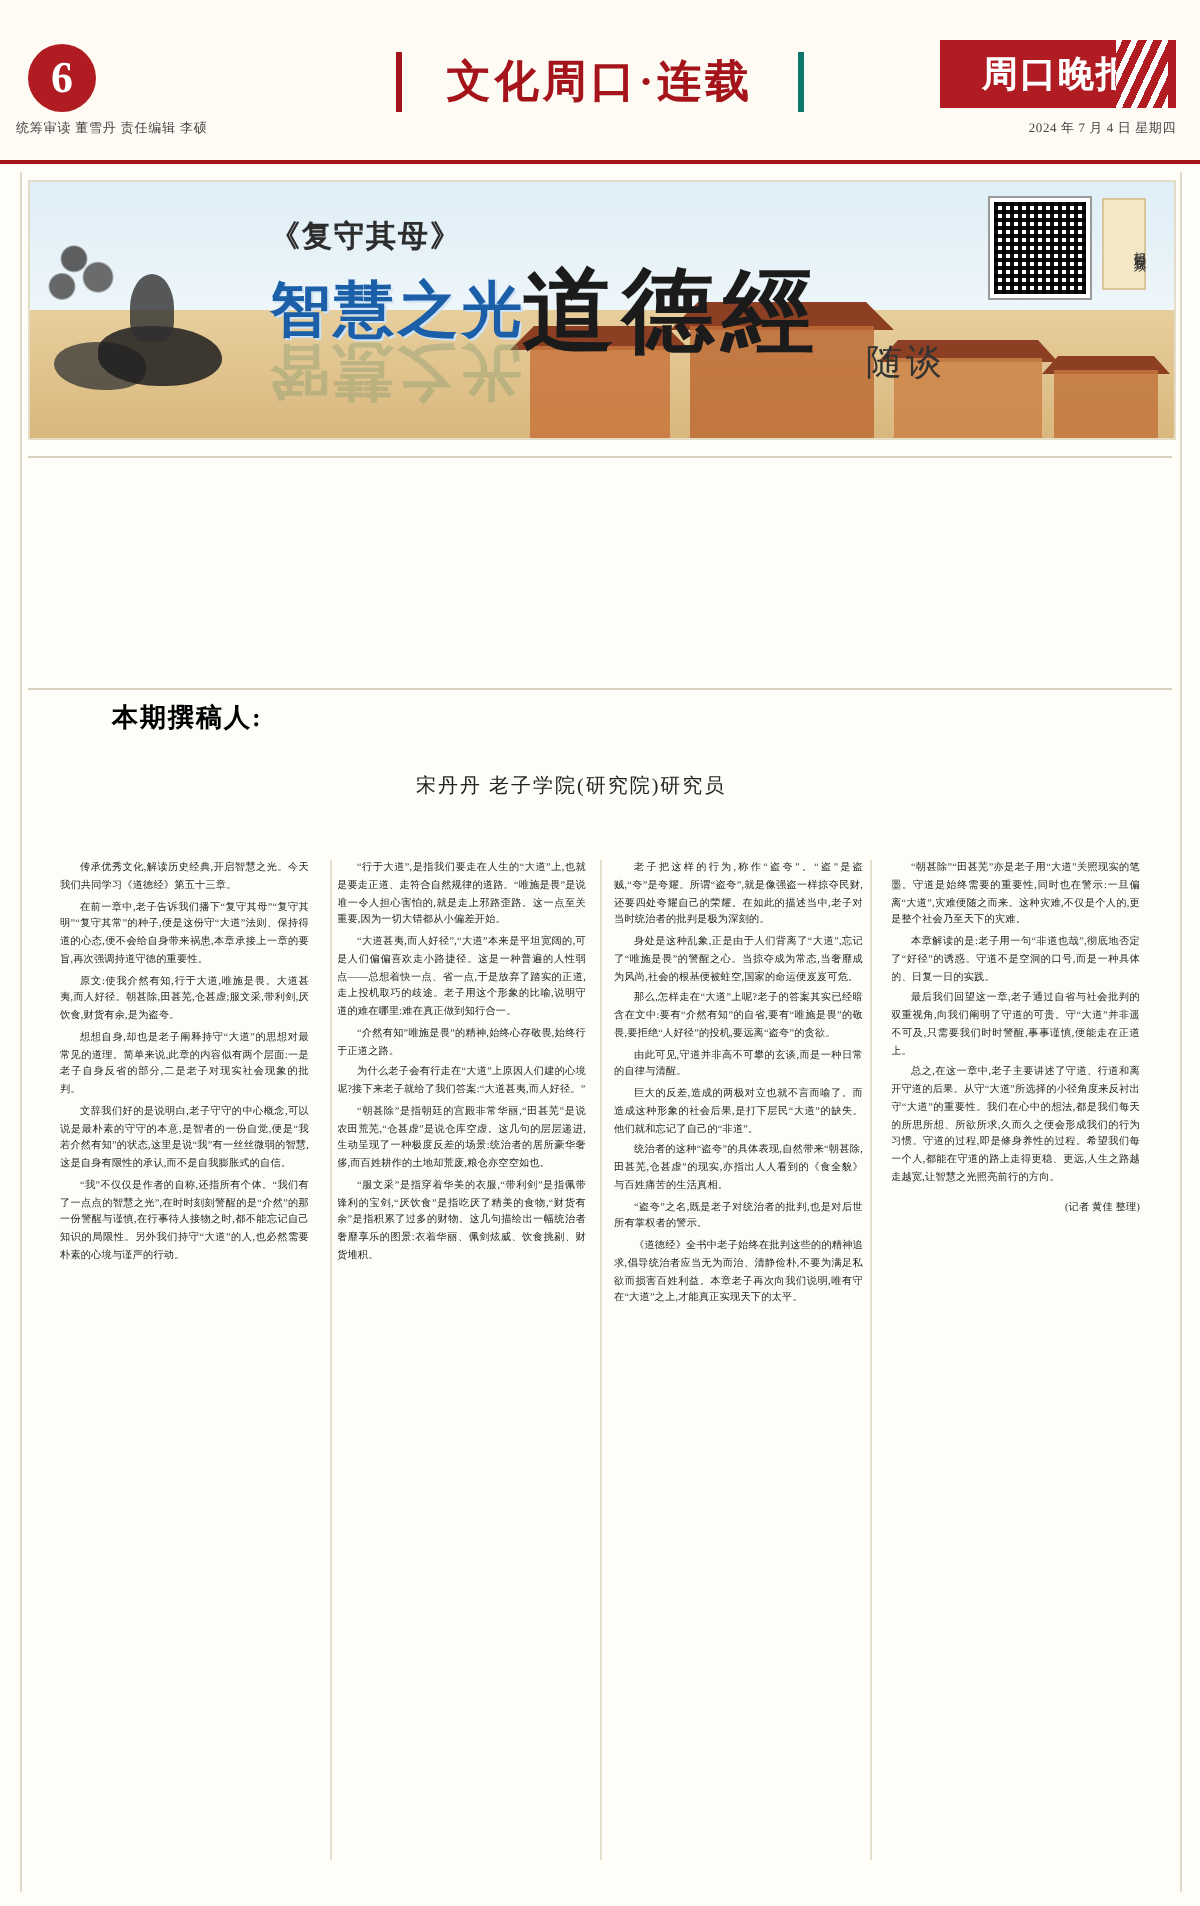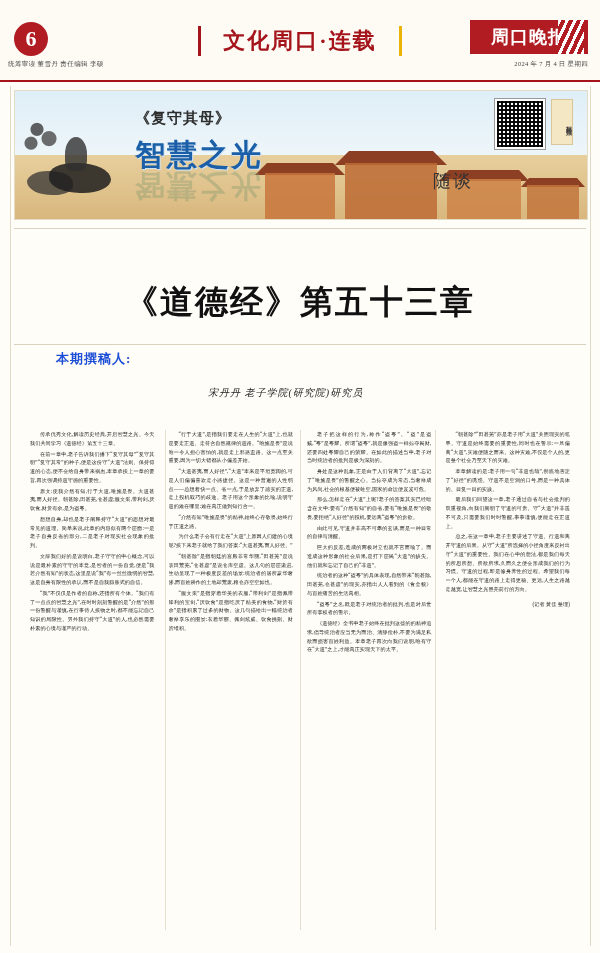--- a/index.html
+++ b/index.html
@@ -53,21 +53,21 @@
     left: 0; right: 0; top: 26px;
     text-align: center;
   }
   .section-title {
     display: inline-block;
     font-size: 22px;
     font-weight: bold;
     color: #a5141b;
     letter-spacing: 2px;
     border-left: 3px solid #a5141b;
-    border-right: 3px solid #eab308;
+    border-right: 3px solid #0f766e;
     padding: 0 22px;
     font-family: "Liberation Serif", serif;
   }
   .nameplate {
     position: absolute;
     right: 12px; top: 20px;
     width: 118px; height: 34px;
     background: #b01c22;
     color: #fff;
     font-size: 18px;
@@ -260,30 +260,29 @@
     color: #111;
     letter-spacing: 2px;
     font-family: "Liberation Serif", serif;
   }
 
   .byline-label {
     position: absolute;
     left: 56px; top: 350px;
     font-size: 13px;
     font-weight: bold;
-    color: #1d4ed8;
+    color: #000000;
     letter-spacing: 1px;
   }
   .byline-author {
     position: absolute;
     left: 208px; top: 386px;
     font-size: 10px;
     color: #222;
     letter-spacing: 1px;
-    font-style: italic;
   }
 
   .columns {
     position: absolute;
     left: 30px; top: 430px;
     width: 540px; height: 500px;
     display: flex;
     gap: 14px;
   }
   .col {
@@ -361,29 +360,29 @@
     <div class="banner-art">
       <div class="tree"></div>
       <div class="ox2"></div>
       <div class="ox"></div>
       <div class="sage"></div>
     </div>
 
     <div class="banner-ghost">智慧之光</div>
     <div class="banner-title-1">《复守其母》</div>
     <div class="banner-title-2">智慧之光</div>
+    <div class="banner-title-3">道德經</div>
     <div class="banner-title-4">随谈</div>
 
     <div class="qr"></div>
     <div class="qr-caption">扫码看视频</div>
   </div>
 
   <div class="rule rule-a"></div>
 
-  <h1 class="headline">《道德经》第五十三章</h1>
 
   <div class="rule rule-b"></div>
 
   <div class="byline-label">本期撰稿人:</div>
   <div class="byline-author">宋丹丹   老子学院(研究院)研究员</div>
 
   <div class="col-divider cd1"></div>
   <div class="col-divider cd2"></div>
   <div class="col-divider cd3"></div>
 

